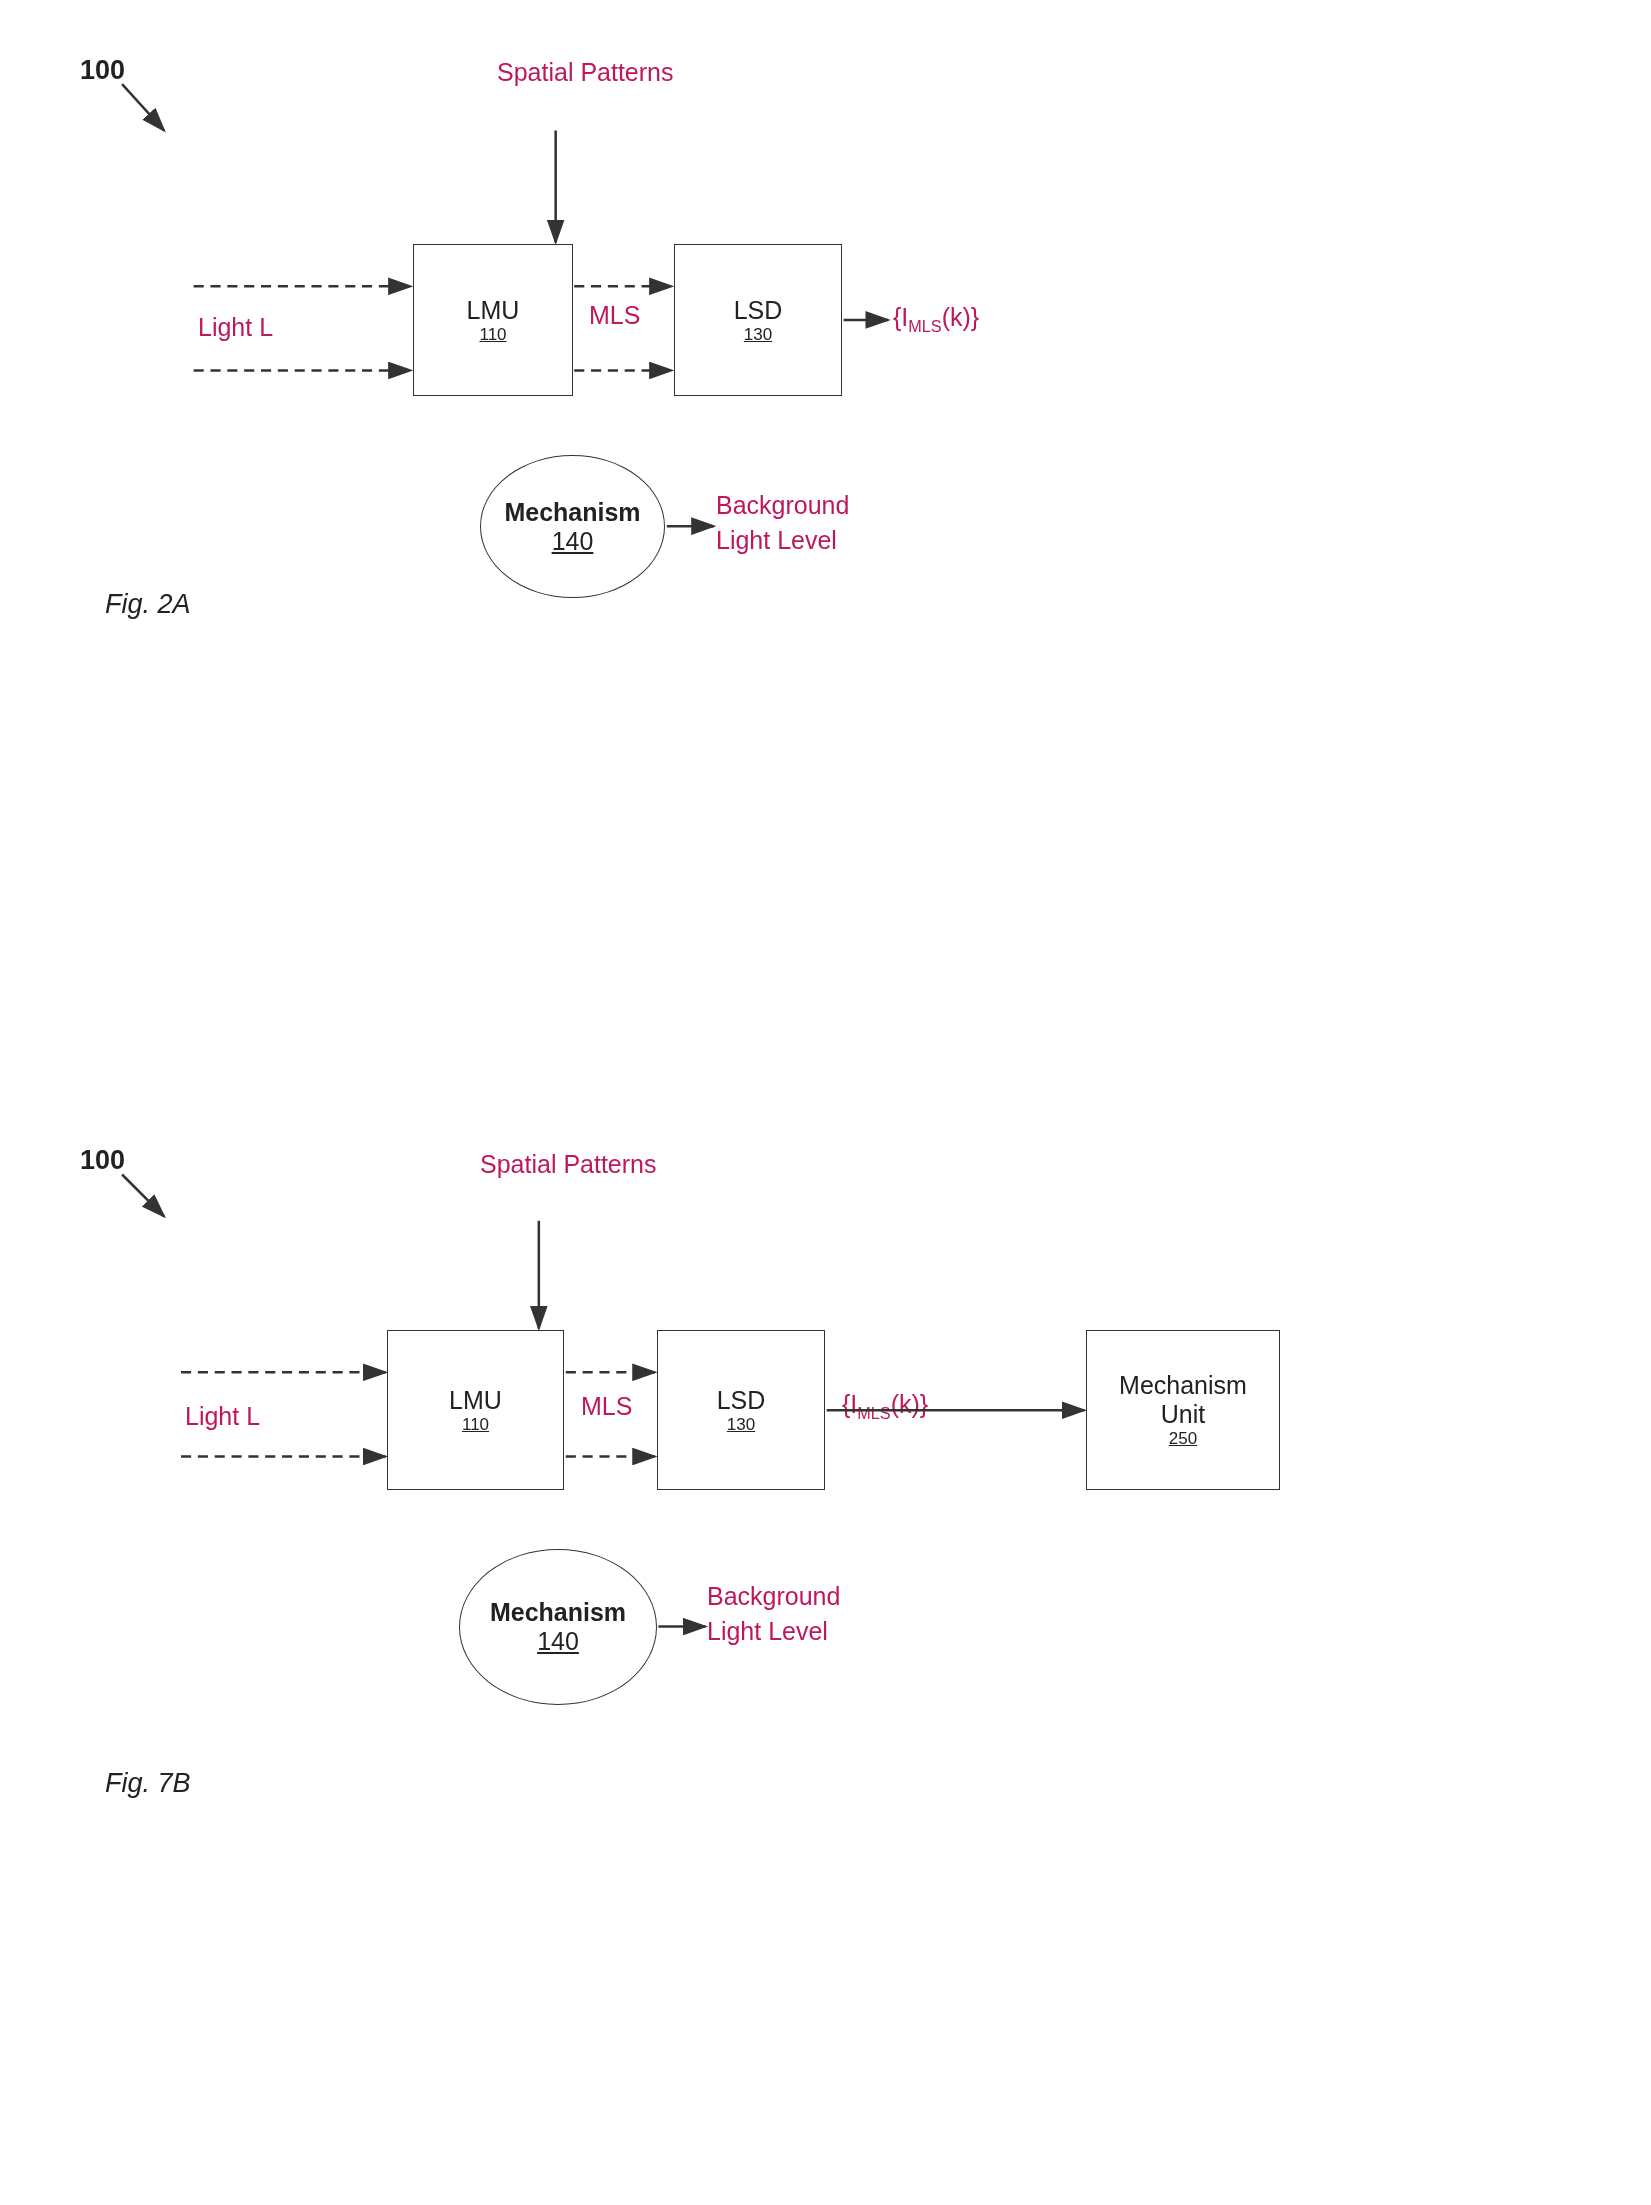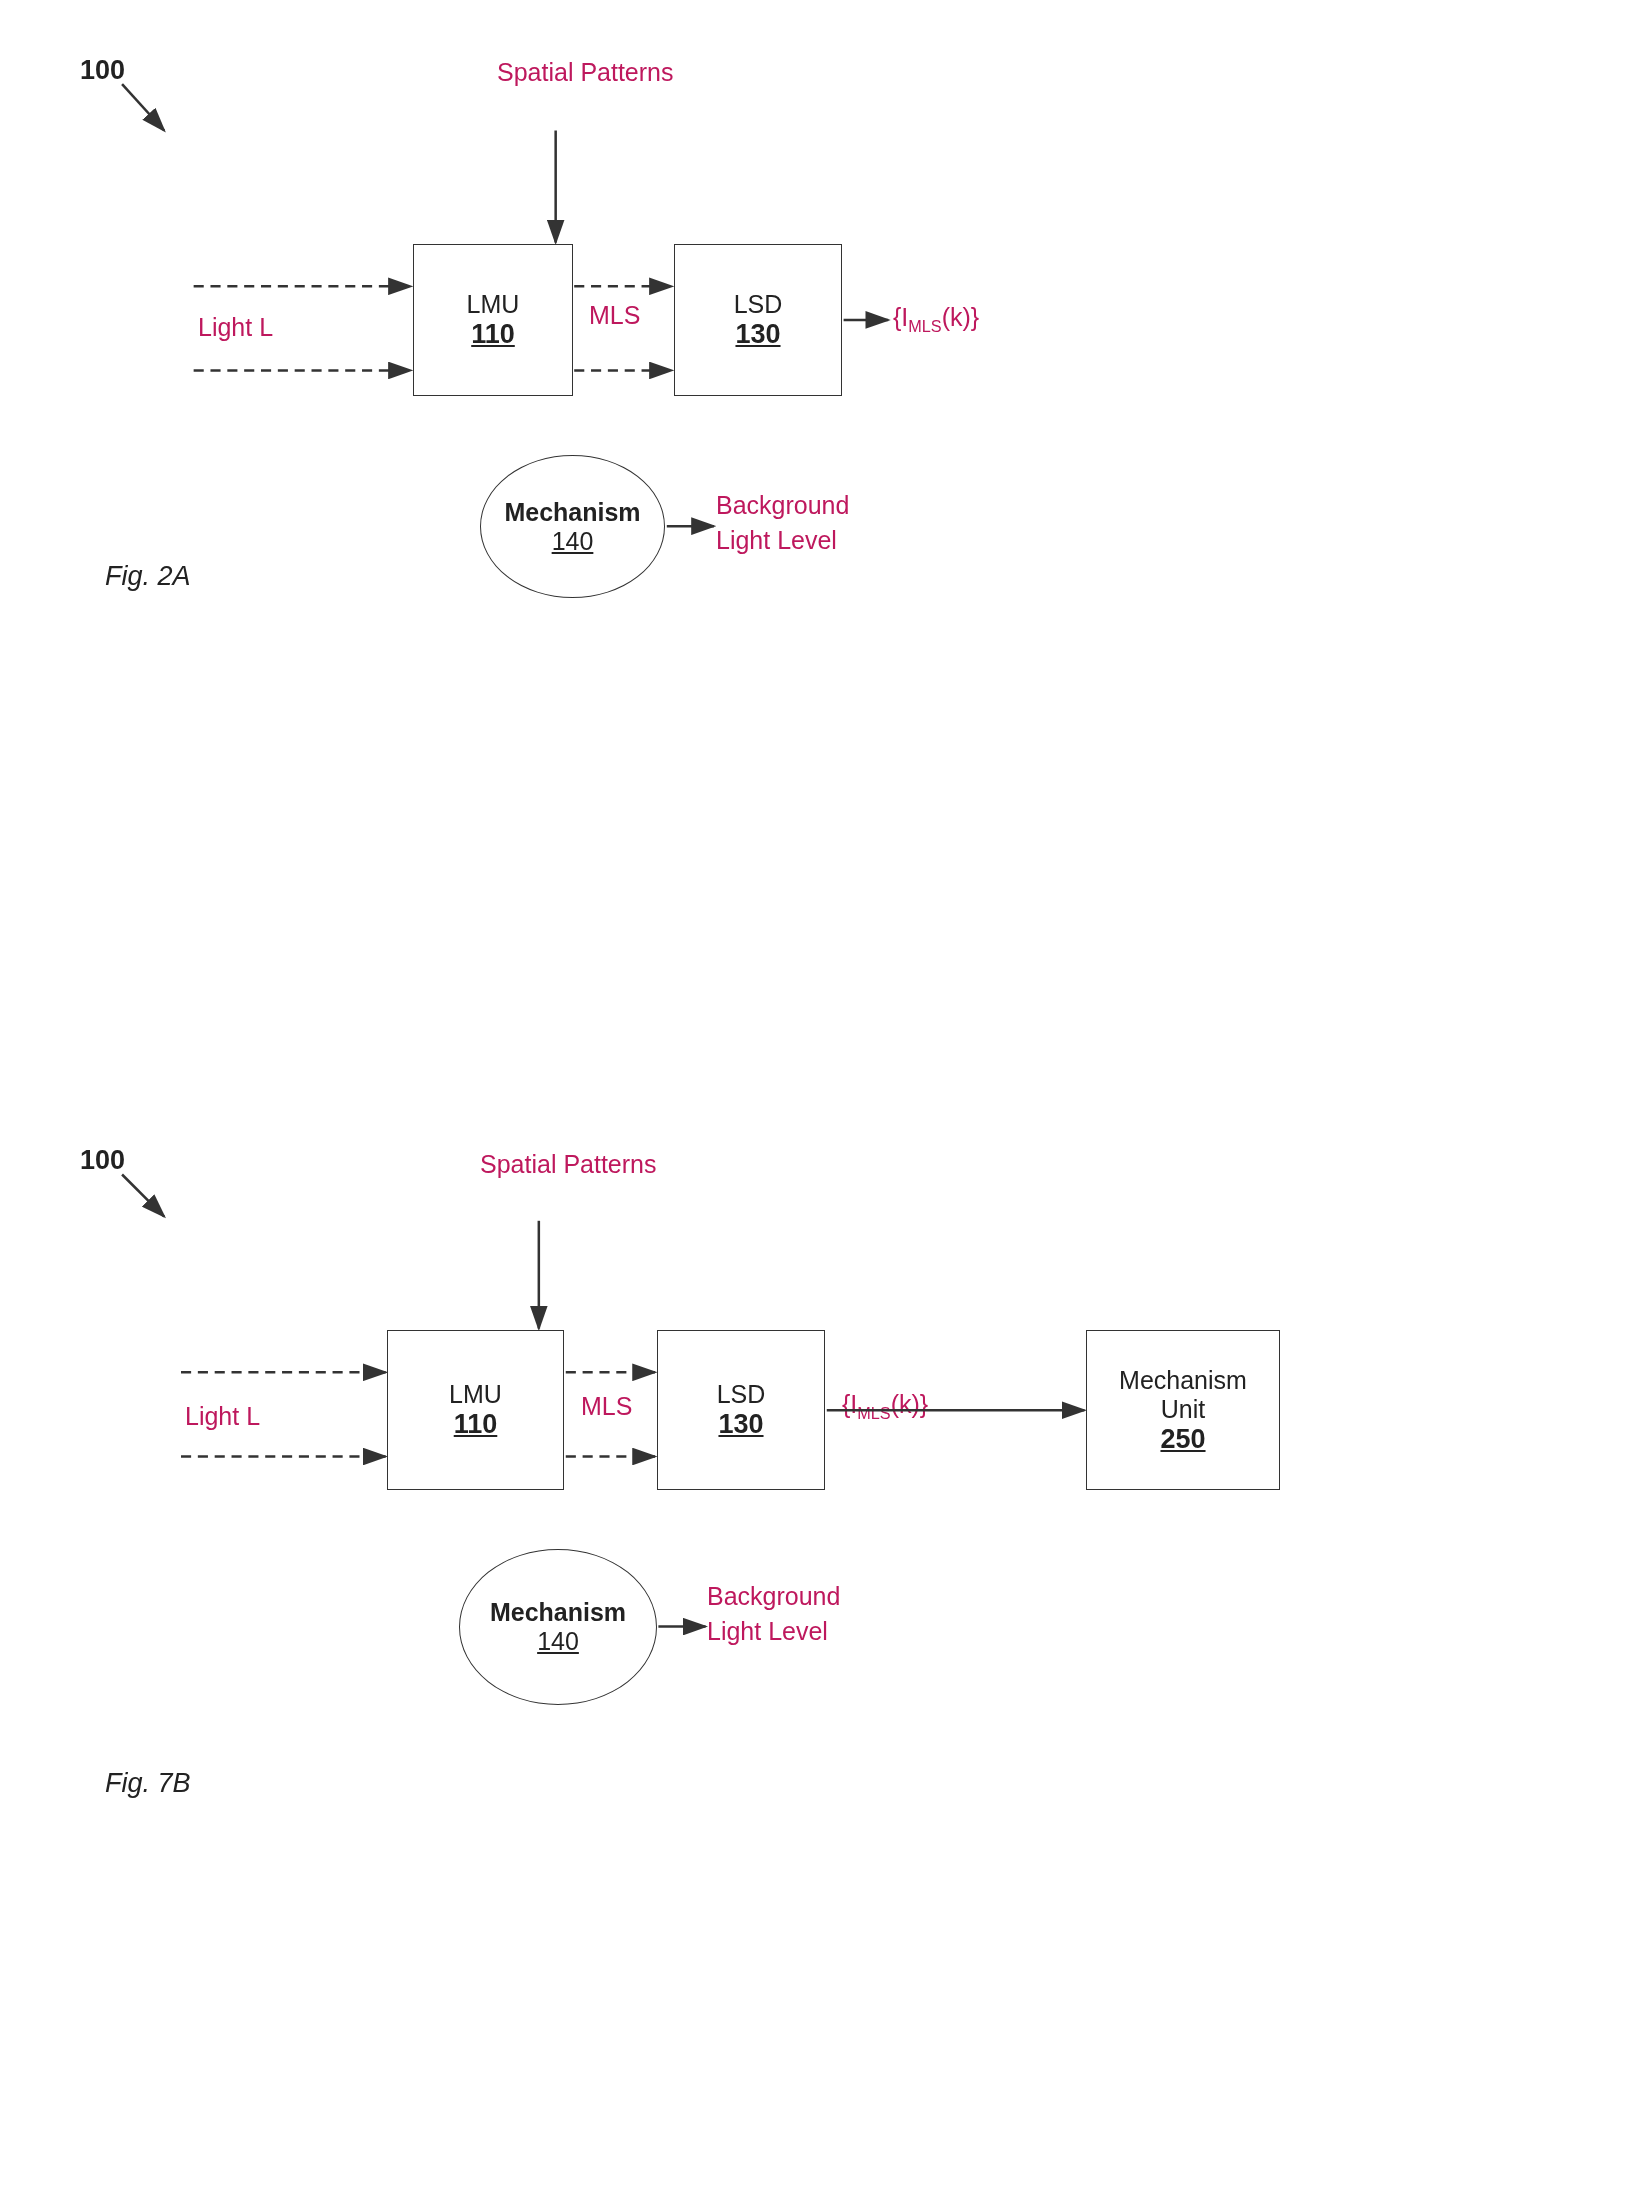--- a/index.html
+++ b/index.html
@@ -31,23 +31,22 @@
       font-weight: normal;
       color: #222;
     }
 
     .box .box-label {
       font-size: 25px;
       font-weight: normal;
     }
 
     .box .box-num {
-      font-size: 27px;
+      font-size: 17px;
       text-decoration: underline;
-      font-weight: bold;
     }
 
     .ellipse {
       position: absolute;
       border: 1.7px solid #333;
       border-radius: 50%;
       background: #fff;
       display: flex;
       flex-direction: column;
       align-items: center;
@@ -137,21 +136,21 @@
   <div class="ellipse" style="left:480px; top:455px; width:185px; height:143px;">
     <span class="box-label">Mechanism</span>
     <span class="box-num">140</span>
   </div>
 
   <div class="text-label" style="left:716px; top:488px; font-size:25px; line-height:1.4;">
     <div>Background</div>
     <div>Light Level</div>
   </div>
 
-  <div class="fig-label" style="left:105px; top:561px;">Fig. 2A</div>
+  <div class="fig-label" style="left:105px; top:589px;">Fig. 2A</div>
 
   <div class="ref-label" style="left:80px; top:1145px;">100</div>
 
   <div class="text-label" style="left:480px; top:1149px; font-size:25px; text-align:center; line-height:1.2;">
     <span>Spatial Patterns</span>
   </div>
 
   <div class="text-label" style="left:185px; top:1402px; font-size:25px;">
     <span>Light L</span>
   </div>

